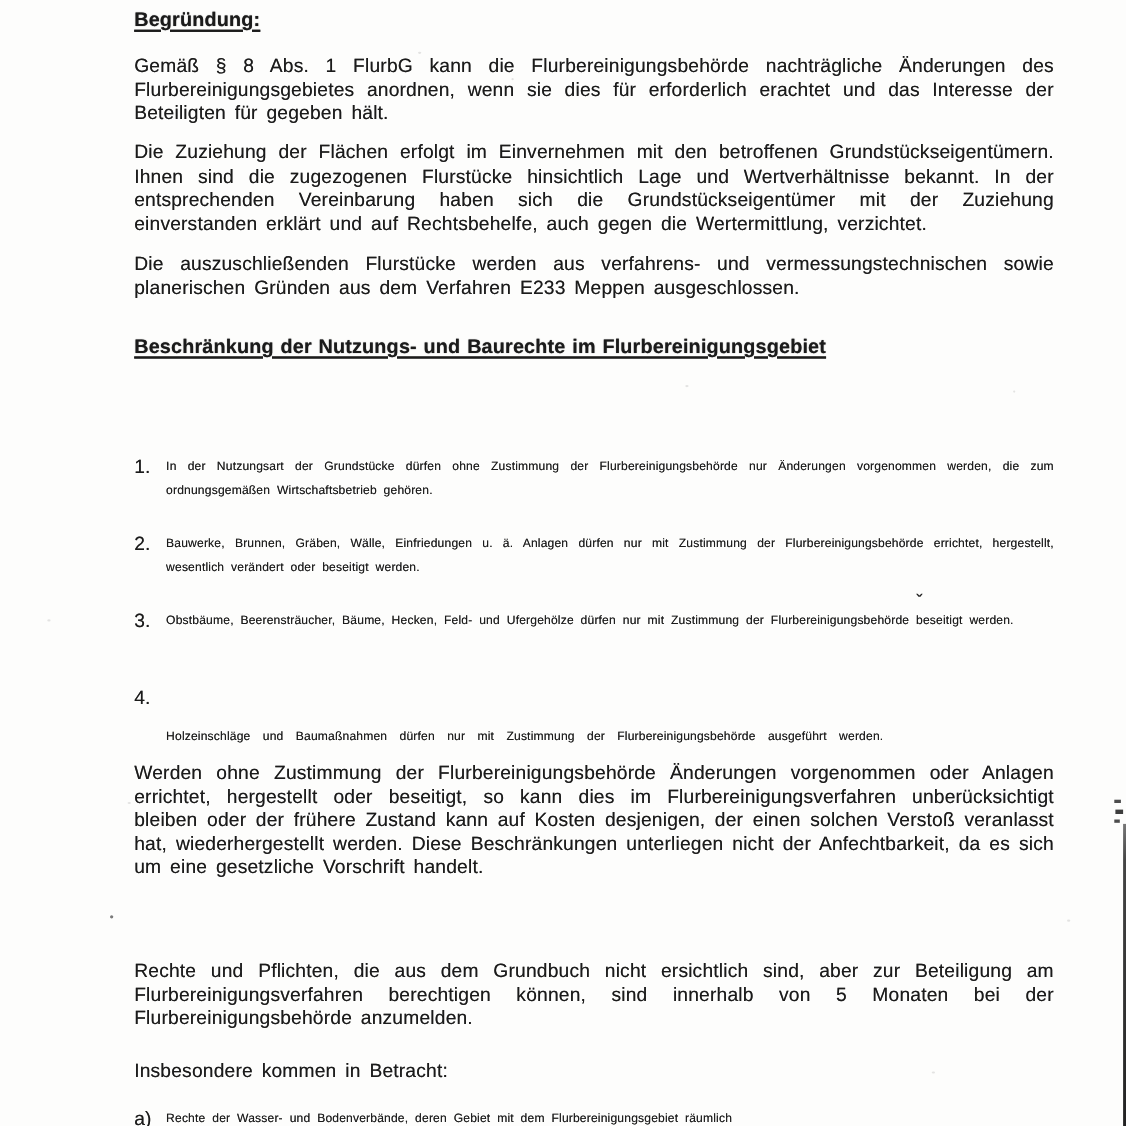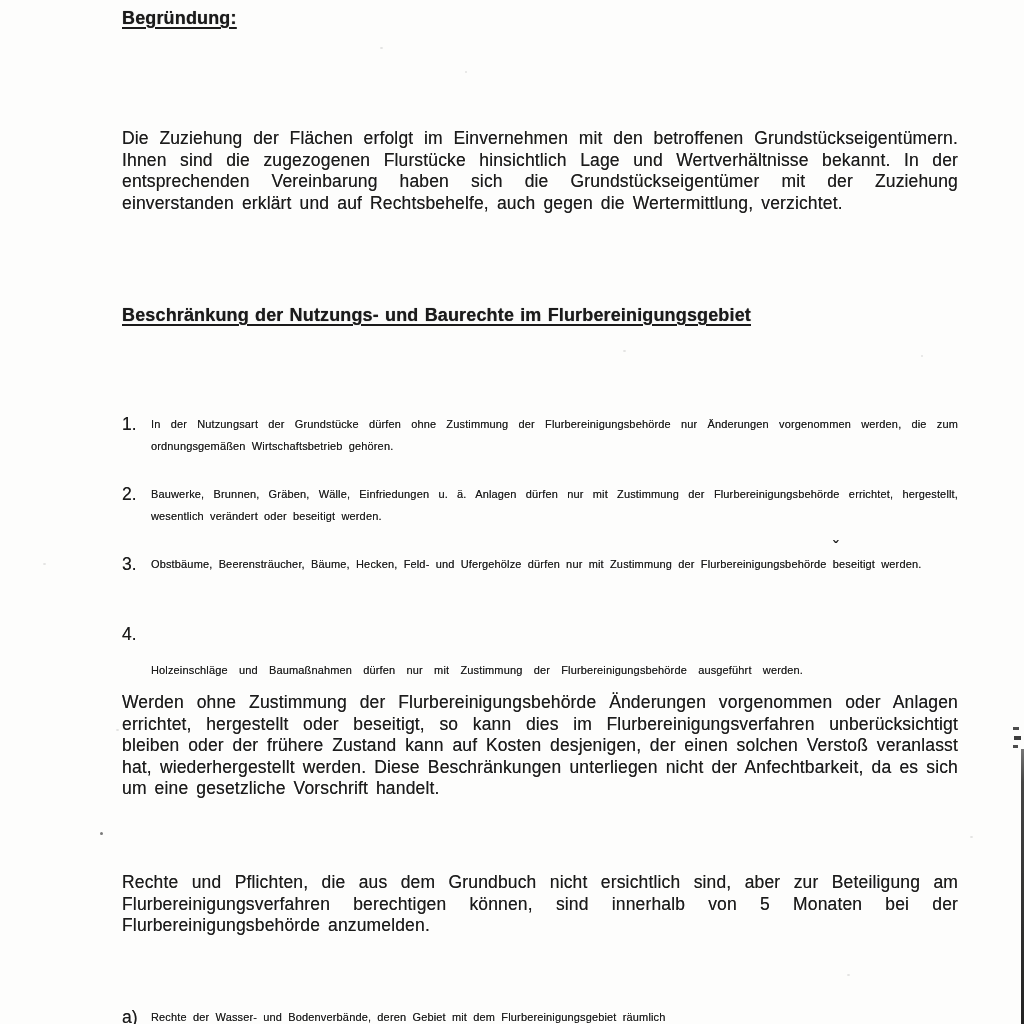--- a/index.html
+++ b/index.html
@@ -102,23 +102,25 @@
   .speck.s9 { left: 970px; top: 836px; width: 3px; height: 2px; }
   .speck.s10{ left: 655px; top: 160px; width: 2px; height: 2px; }
 </style>
 </head>
 <body>
 
 <div class="page">
 
   <div class="block heading" style="top:8px">Begründung:</div>
 
+  <div class="block" style="top:49px">Gemäß § 8 Abs. 1 FlurbG kann die Flurbereinigungsbehörde nachträgliche Änderungen des Flurbereinigungsgebietes anordnen, wenn sie dies für erforderlich erachtet und das Interesse der Beteiligten für gegeben hält.</div>
 
   <div class="block" style="top:128px">Die Zuziehung der Flächen erfolgt im Einvernehmen mit den betroffenen Grundstückseigentümern. Ihnen sind die zugezogenen Flurstücke hinsichtlich Lage und Wertverhältnisse bekannt. In der entsprechenden Vereinbarung haben sich die Grundstückseigentümer mit der Zuziehung einverstanden erklärt und auf Rechtsbehelfe, auch gegen die Wertermittlung, verzichtet.</div>
 
+  <div class="block" style="top:229px">Die auszuschließenden Flurstücke werden aus verfahrens- und vermessungstechnischen sowie planerischen Gründen aus dem Verfahren E233 Meppen ausgeschlossen.</div>
 
   <div class="block heading" style="top:305px">Beschränkung der Nutzungs- und Baurechte im Flurbereinigungsgebiet</div>
 
 
   <div class="li" style="top:414px">
     <span class="num">1.</span>
     <div class="li-text">In der Nutzungsart der Grundstücke dürfen ohne Zustimmung der Flurbereinigungsbehörde nur Änderungen vorgenommen werden, die zum ordnungsgemäßen Wirtschaftsbetrieb gehören.</div>
   </div>
 
   <div class="li" style="top:484px">
@@ -134,20 +136,21 @@
   <div class="li wide-just" style="top:624px">
     <span class="num">4.</span>
     <div class="li-text">Holzeinschläge und Baumaßnahmen dürfen nur mit Zustimmung der Flurbereinigungsbehörde ausgeführt werden.</div>
   </div>
 
   <div class="block" style="top:692px">Werden ohne Zustimmung der Flurbereinigungsbehörde Änderungen vorgenommen oder Anlagen errichtet, hergestellt oder beseitigt, so kann dies im Flurbereinigungsverfahren unberücksichtigt bleiben oder der frühere Zustand kann auf Kosten desjenigen, der einen solchen Verstoß veranlasst hat, wiederhergestellt werden. Diese Beschränkungen unterliegen nicht der Anfechtbarkeit, da es sich um eine gesetzliche Vorschrift handelt.</div>
 
 
   <div class="block" style="top:872px">Rechte und Pflichten, die aus dem Grundbuch nicht ersichtlich sind, aber zur Beteiligung am Flurbereinigungsverfahren berechtigen können, sind innerhalb von 5 Monaten bei der Flurbereinigungsbehörde anzumelden.</div>
 
+  <div class="block" style="top:963px">Insbesondere kommen in Betracht:</div>
 
   <div class="li" style="top:1007px">
     <span class="num">a)</span>
     <div class="li-text">Rechte der Wasser- und Bodenverbände, deren Gebiet mit dem Flurbereinigungsgebiet räumlich</div>
   </div>
 
   <span class="caron-mark">ˇ</span>
   <span class="dot-artifact"></span>
   <span class="edge-dash d1"></span>
   <span class="edge-dash d2"></span>

